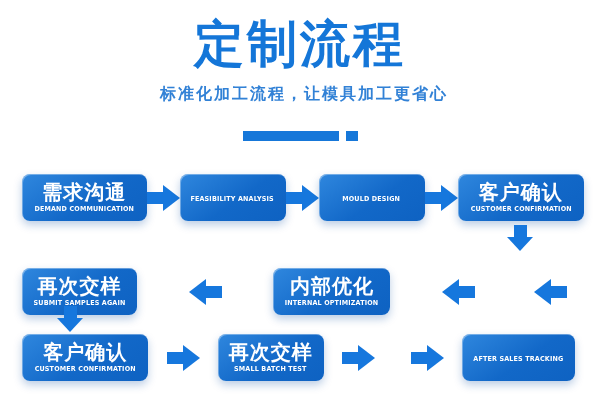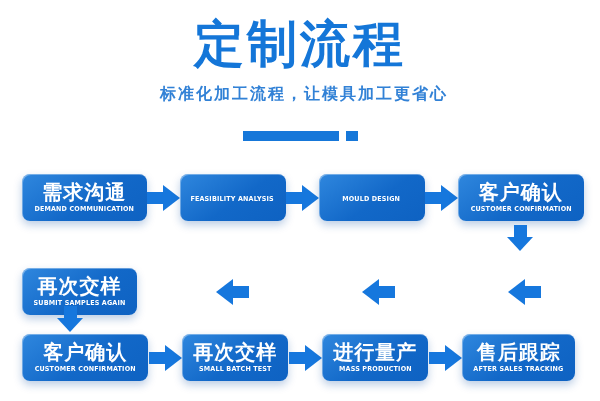--- a/index.html
+++ b/index.html
@@ -131,20 +131,24 @@
     <div class="box">
       <div class="zh">再次交样</div>
       <div class="en">SUBMIT SAMPLES AGAIN</div>
     </div>
     <div class="gap">
         <div class="harrow">
           <span class="h-head-left"></span>
           <span class="h-tail"></span>
         </div>
       </div>
+    <div class="box">
+      <div class="zh">内部优化</div>
+      <div class="en">INTERNAL OPTIMIZATION</div>
+    </div>
     <div class="gap">
         <div class="harrow">
           <span class="h-head-left"></span>
           <span class="h-tail"></span>
         </div>
       </div>
     <div class="gap">
         <div class="harrow">
           <span class="h-head-left"></span>
           <span class="h-tail"></span>
@@ -171,29 +175,24 @@
     <div class="box">
       <div class="zh">再次交样</div>
       <div class="en">SMALL BATCH TEST</div>
     </div>
     <div class="gap">
         <div class="harrow">
           <span class="h-tail"></span>
           <span class="h-head-right"></span>
         </div>
       </div>
-    <div class="box">
-      <div class="zh">进行量产</div>
-      <div class="en">MASS PRODUCTION</div>
-    </div>
     <div class="gap">
         <div class="harrow">
           <span class="h-tail"></span>
           <span class="h-head-right"></span>
         </div>
       </div>
     <div class="box">
-      <div class="zh">售后跟踪</div>
       <div class="en">AFTER SALES TRACKING</div>
     </div>
   </div>
 
 </div>
 
 </body></html>

